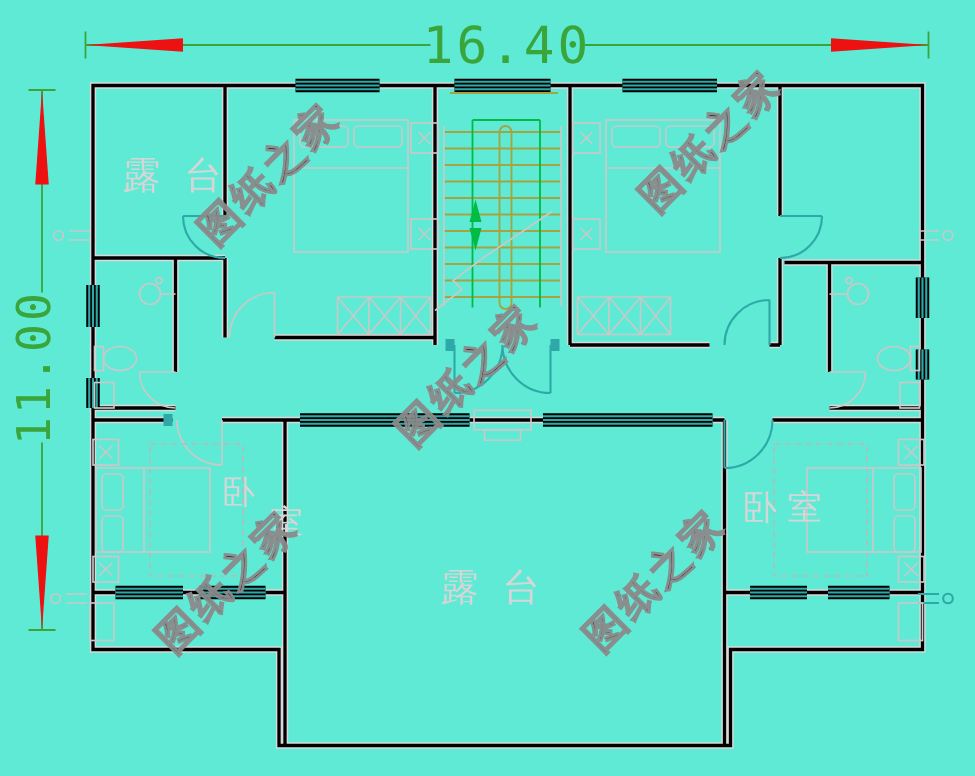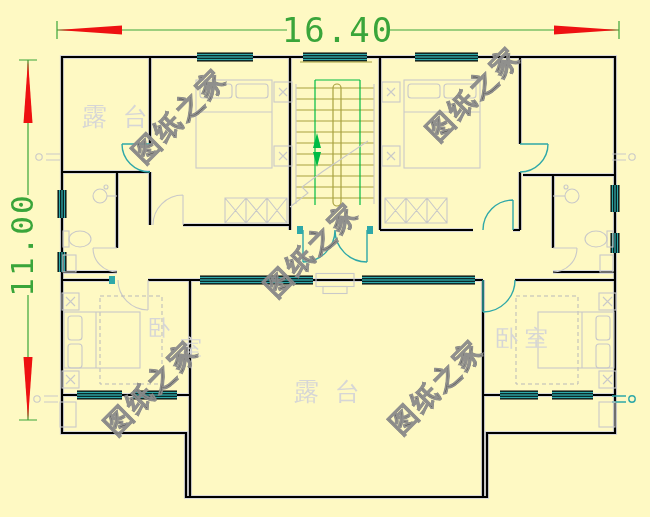--- a/index.html
+++ b/index.html
@@ -1,16 +1,16 @@
 <!DOCTYPE html>
 <html><head>
 <meta charset="utf-8">
 <style>
   html,body{margin:0;padding:0;background:#000;}
-  .stage{position:relative;width:650px;height:517px;background:#fef9c3;overflow:hidden;
+  .stage{position:relative;width:650px;height:517px;background:#5eead4;overflow:hidden;
          font-family:"DejaVu Sans", sans-serif;}
   svg text{font-family:"DejaVu Sans", sans-serif;}
   .dimtxt{font-family:"DejaVu Sans Mono", monospace;fill:#3aa53a;letter-spacing:2px;}
   .roomtxt{fill:#d6d6d6;}
   .wm{fill:#161616;stroke:#8b8b8b;stroke-width:0.9;font-weight:bold;
       font-size:27px;letter-spacing:3px;opacity:0.95;text-anchor:middle;}
   .wo{stroke:#d9d9d9;stroke-width:4.2;fill:none;}
   .wi{stroke:#000;stroke-width:2.2;fill:none;}
   .teal{stroke:#2fa8a8;stroke-width:1.4;fill:none;}
   .tealfill{fill:#2fa8a8;stroke:none;}

